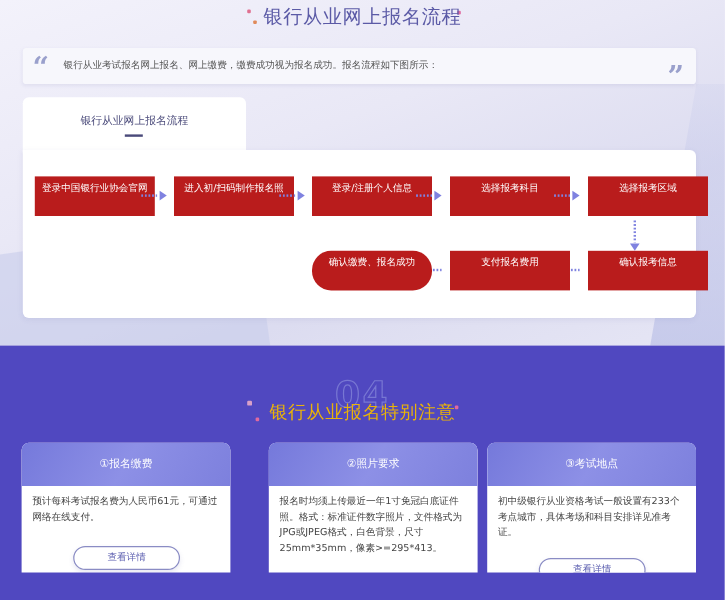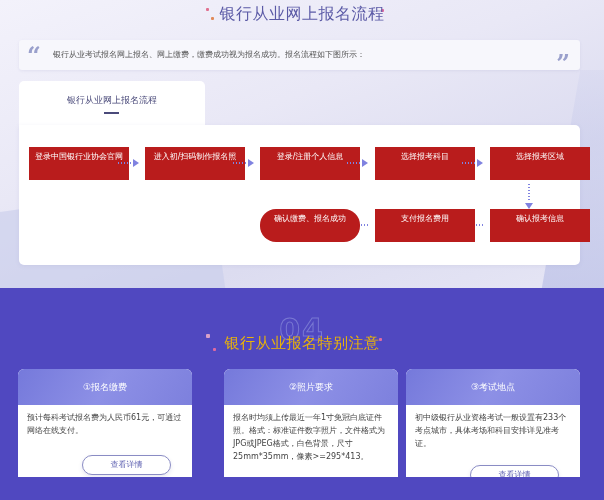--- a/index.html
+++ b/index.html
@@ -112,21 +112,20 @@
     color: #fff; font-size: 9px; text-align: center; line-height: 36px;
   }
   .card-body {
     padding: 6px 9px 0 9px; font-size: 8px; line-height: 13px; color: #444;
   }
   .card-btn {
     position: absolute; left: 43px; width: 89px; height: 20px;
     border: 1px solid #8a8cc4; border-radius: 10px; background: #fff;
     color: #5c5fb0; font-size: 8px; text-align: center; line-height: 18px;
     box-shadow: 0 2px 4px rgba(90,90,160,0.15);
-    margin-left: 21px;
   }
 </style>
 </head>
 <body>
 
 <div class="top-section">
   <div class="deco1"></div>
   <div class="deco2"></div>
 
   <div class="title-dot" style="left:206px;top:8px;background:#e07090;"></div>

